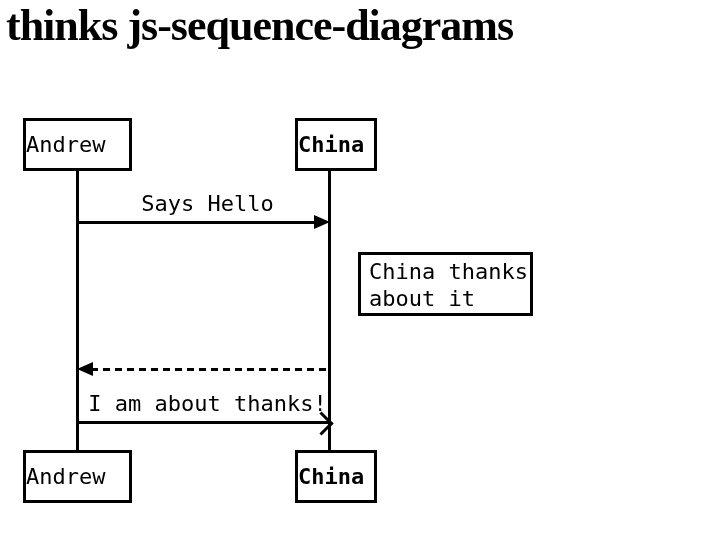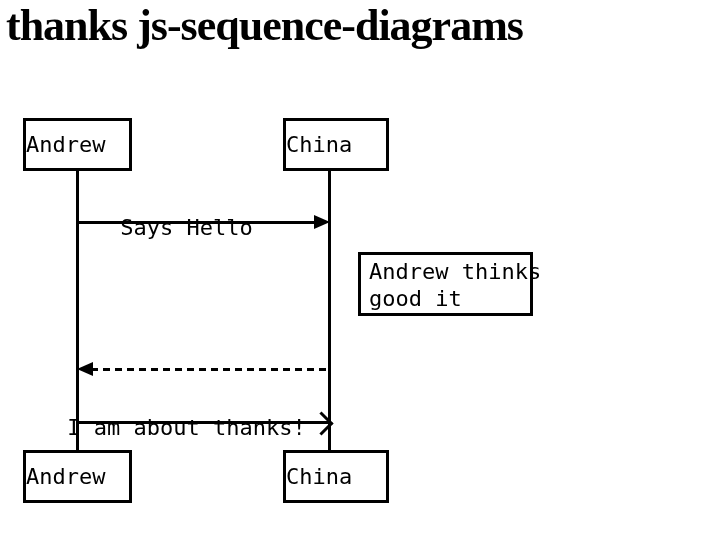--- a/index.html
+++ b/index.html
@@ -30,41 +30,40 @@
     box-sizing: border-box;
     border: 3px solid #000;
     background: #ffffff;
     display: flex;
     align-items: center;
     justify-content: flex-start;
     font-size: 22px;
     height: 53px;
   }
   .actor.andrew { left: 23px; width: 109px; }
-  .actor.china  { left: 283px; width: 106px; }
+  .actor.china  { left: 295px; width: 82px; font-weight: bold; }
   .actor.top    { top: 118px; }
   .actor.bottom { top: 450px; }
   .lifeline {
     position: absolute;
     top: 171px;
     height: 279px;
     width: 3px;
     background: #000;
   }
   .lifeline.andrew { left: 76px; }
   .lifeline.china  { left: 328px; }
   .msg-label {
     position: absolute;
-    left: 60px;
+    left: 81px;
     width: 253px;
     text-align: center;
     font-size: 22px;
     line-height: 22px;
     white-space: nowrap;
-    margin-top: 24px;
   }
   .msg-line {
     position: absolute;
     height: 3px;
     background: #000;
   }
   .msg-line.dashed {
     background: repeating-linear-gradient(to right, #000 0 7px, transparent 7px 12px);
   }
   .arrow-right-filled {
@@ -101,39 +100,39 @@
     font-size: 22px;
     line-height: 27px;
     white-space: nowrap;
   }
 </style>
 </head>
 <body>
 
 <div class="stage">
 
-  <h1 class="title">thanks js-sequence-diagrams</h1>
+  <h1 class="title">thinks js-sequence-diagrams</h1>
 
   <div class="actor andrew top">
     <span>Andrew</span>
   </div>
   <div class="actor china top">
     <span>China</span>
   </div>
 
   <div class="lifeline andrew"></div>
   <div class="lifeline china"></div>
 
   <div class="msg-label" style="top:193px">Says Hello</div>
   <div class="msg-line" style="left:77px; top:221px; width:238px;"></div>
   <div class="arrow-right-filled" style="left:314px; top:215px;"></div>
 
   <div class="note">
-    <div>Andrew thinks</div>
-    <div>good it</div>
+    <div>China thanks</div>
+    <div>about it</div>
   </div>
 
   <div class="msg-line dashed" style="left:91px; top:368px; width:239px;"></div>
   <div class="arrow-left-filled" style="left:77px; top:362px;"></div>
 
   <div class="msg-label" style="top:393px">I am about thanks!</div>
   <div class="msg-line" style="left:77px; top:421px; width:253px;"></div>
   <div class="arrow-right-open" style="left:313px; top:415px;"></div>
 
   <div class="actor andrew bottom">

